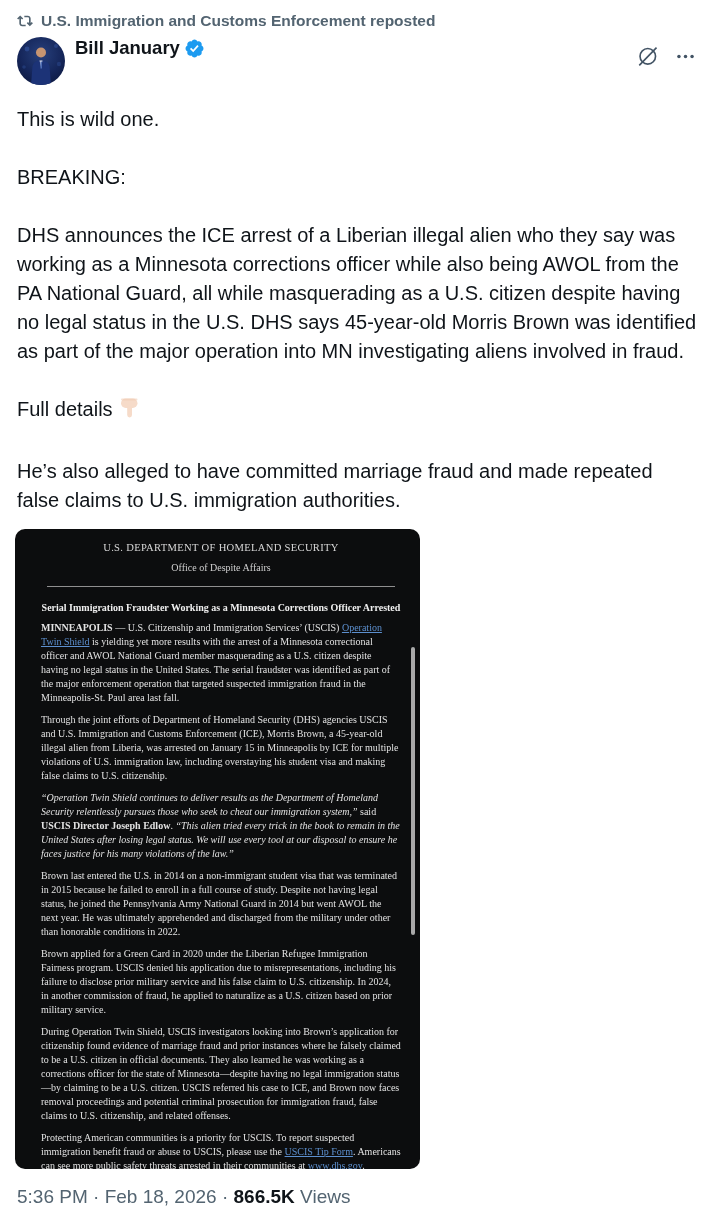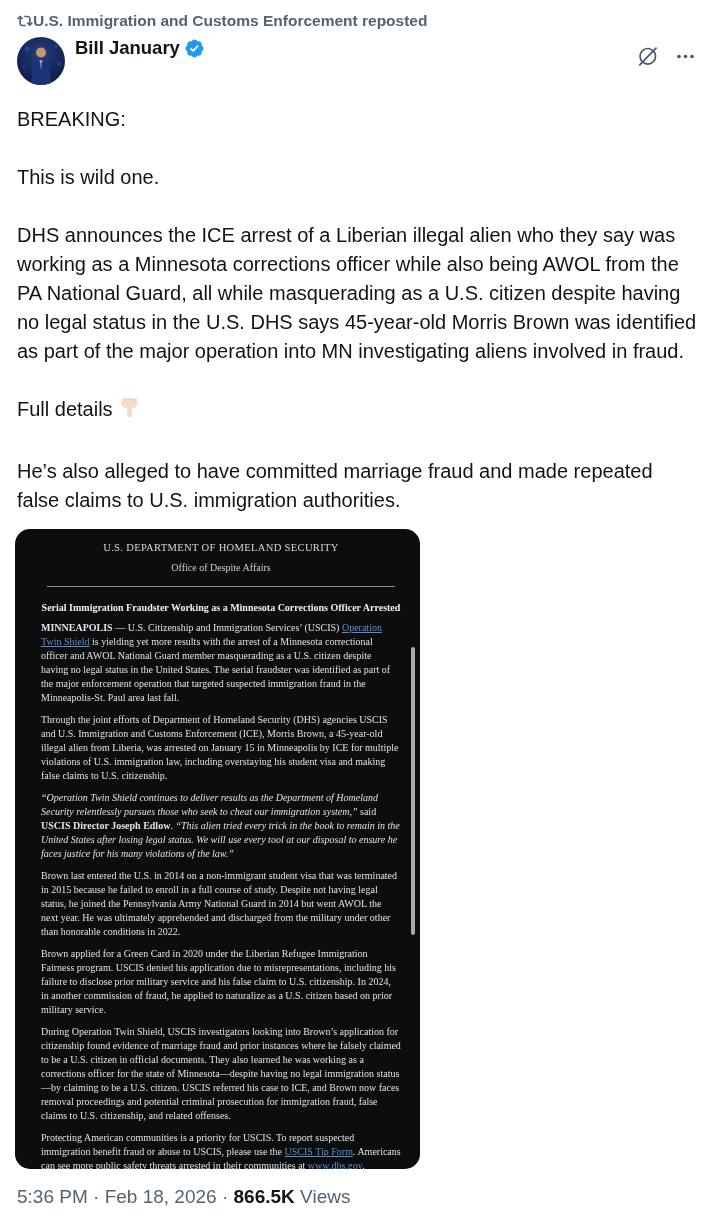--- a/index.html
+++ b/index.html
@@ -8,21 +8,21 @@
     width: 713px; height: 1219px;
     background: #ffffff;
     font-family: "Liberation Sans", sans-serif;
     color: #0f1419;
     overflow: hidden;
   }
   .page { width: 713px; height: 1219px; position: relative; }
 
   
   .repost-line {
-    display: flex; align-items: center; 
+    display: flex; align-items: center; gap: 8px;
     padding: 12px 16px 0 17px;
     color: #536471; font-size: 15.5px; font-weight: 700;
   }
   .repost-line svg { flex: 0 0 auto; }
 
   
   .user-row { display: flex; align-items: flex-start; margin: 7px 17px 0 17px; }
   .avatar {
     width: 48px; height: 48px; border-radius: 50%;
     overflow: hidden; flex: 0 0 auto; cursor: pointer;
@@ -39,21 +39,21 @@
   .tweet-text p { margin: 0 0 29px 0; }
   .tweet-text p:last-child { margin-bottom: 0; }
   .emoji-hand { display: inline-block; vertical-align: -4px; margin-left: 4px; }
 
   
   .embed-card {
     position: relative;
     margin: 14px 0 0 15px;
     width: 405px; height: 640px;
     background: #0c0d0e;
-    border-radius: 15px;
+    border-radius: 10px;
     padding: 11px 19px 0 26px;
     font-family: "Liberation Serif", serif;
     color: #e6e6e6;
     cursor: pointer;
     overflow: hidden;
   }
   .pr-org  { text-align: center; font-size: 10.6px; color: #d8d8d8; letter-spacing: 0.3px; margin-top: 2px; }
   .pr-dept { text-align: center; font-size: 10px; color: #d0d0d0; margin-top: 9px; }
   .pr-hr   { border: none; border-top: 1px solid #8f8f8f; margin: 13px 6px 0 6px; }
   .pr-headline { font-size: 10px; font-weight: 700; text-align: center; color: #f0f0f0; margin-top: 15px; }
@@ -124,22 +124,22 @@
         <svg width="21" height="21" viewBox="0 0 24 24" fill="#425364">
           <circle cx="4.5" cy="12" r="2"></circle>
             <circle cx="12" cy="12" r="2"></circle>
             <circle cx="19.5" cy="12" r="2"></circle>
         </svg>
       </span>
     </div>
   </div>
 
   <div class="tweet-text">
+    <p>This is wild one.</p>
     <p>BREAKING:</p>
-    <p>This is wild one.</p>
     <p>DHS announces the ICE arrest of a Liberian illegal alien who they say was working as a Minnesota corrections officer while also being AWOL from the PA National Guard, all while masquerading as a U.S. citizen despite having no legal status in the U.S. DHS says 45-year-old Morris Brown was identified as part of the major operation into MN investigating aliens involved in fraud.</p>
     <p><span>Full details</span><span class="emoji-hand"><svg width="24" height="24" viewBox="0 0 24 24">
             <g fill="#f6dbc9">
               <rect x="4" y="2.5" width="16.5" height="9.5" rx="4.7"></rect>
               <rect x="10.2" y="8" width="4.8" height="13.5" rx="2.4"></rect>
             </g>
             <rect x="4" y="2.5" width="16.5" height="2" rx="1" fill="#eec8b0" opacity="0.55"></rect>
           </svg></span></p>
     <p>He’s also alleged to have committed marriage fraud and made repeated false claims to U.S. immigration authorities.</p>
   </div>

